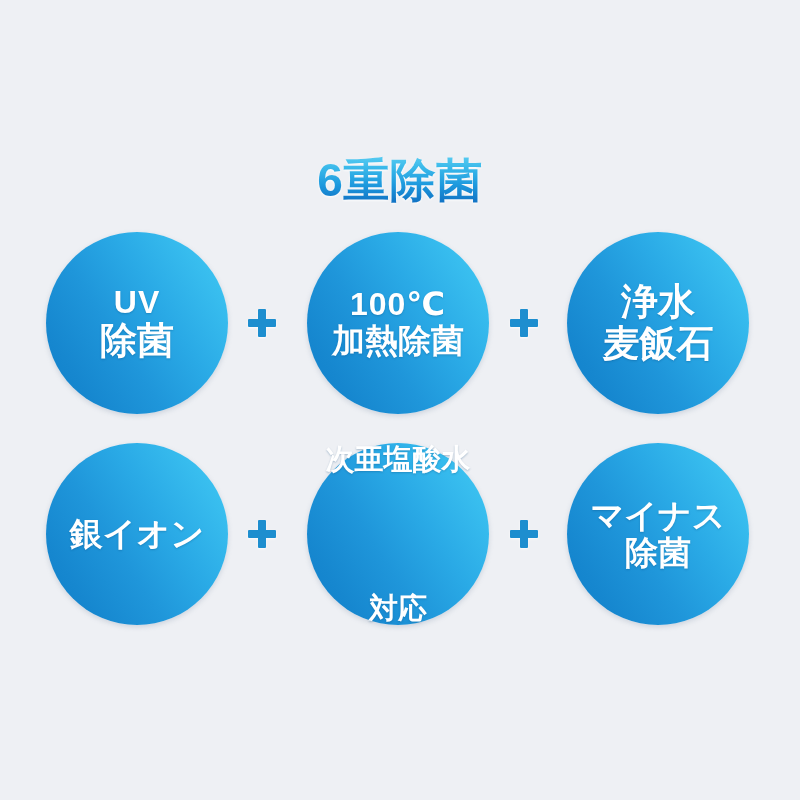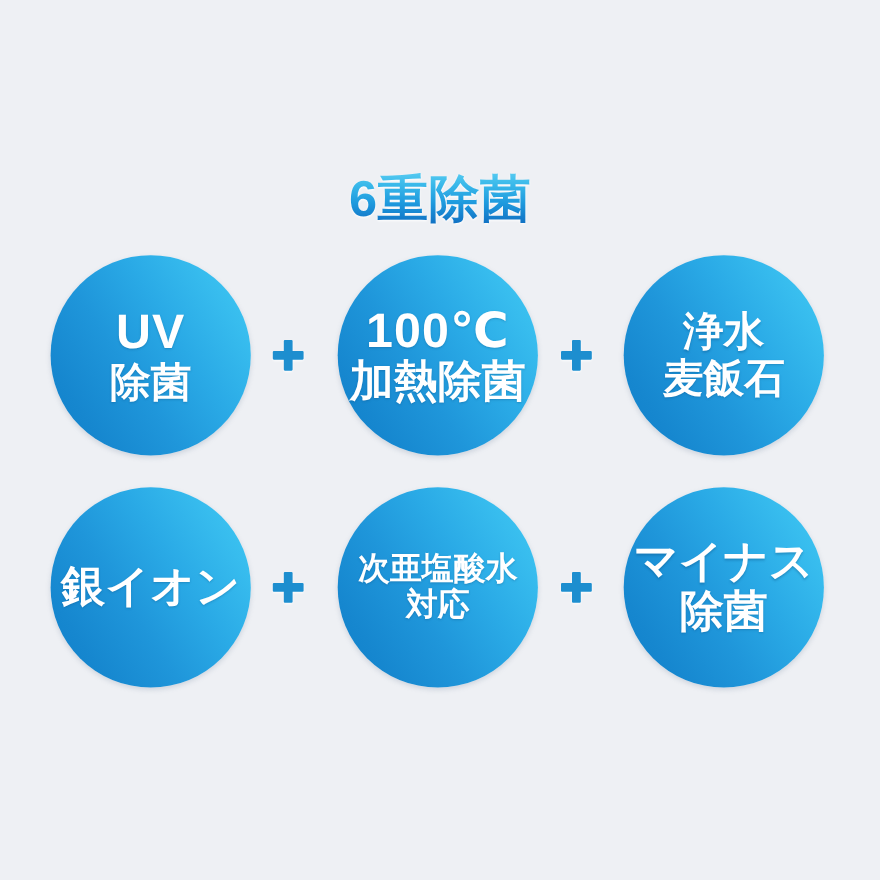--- a/index.html
+++ b/index.html
@@ -82,24 +82,24 @@
     font-weight: bold;
     white-space: nowrap;
     text-align: center;
     text-shadow: 0 1px 2px rgba(10,70,120,0.30);
     line-height: 1.13;
     user-select: none;
   }
 
   
   .sz-l .line  { font-size: 37px; }
-  .sz-m .line  { font-size: 40px; }
+  .sz-m .line  { font-size: 33px; }
   .sz-xs .line { font-size: 29px; }
 
-  .circle .line.latin { font-size: 44px; letter-spacing: 1px; }
+  .circle .line.latin { font-size: 32px; letter-spacing: 1px; }
 
   
   .plus {
     position: absolute;
     width: 28px;
     height: 28px;
     filter: drop-shadow(0 1px 1px rgba(255,255,255,0.9));
     user-select: none;
   }
   .plus i {
@@ -132,21 +132,21 @@
         <div class="line latin">100℃</div>
         <div class="line">加熱除菌</div>
       </div>
       <div class="circle sz-l" style="left: 567px; top: 232px;">
         <div class="line">浄水</div>
         <div class="line">麦飯石</div>
       </div>
       <div class="circle sz-m" style="left: 46px; top: 443px;">
         <div class="line">銀イオン</div>
       </div>
-      <div class="circle sz-xs" style="left: 307px; top: 443px;">
+      <div class="circle sz-xs" style="left: 307px; top: 443px; justify-content: space-between;">
         <div class="line">次亜塩酸水</div>
         <div class="line">対応</div>
       </div>
       <div class="circle sz-m" style="left: 567px; top: 443px;">
         <div class="line">マイナス</div>
         <div class="line">除菌</div>
       </div>
       <div class="plus" aria-label="+" style="left: 248px; top: 309px;">
         <i class="h"></i>
         <i class="v"></i>

